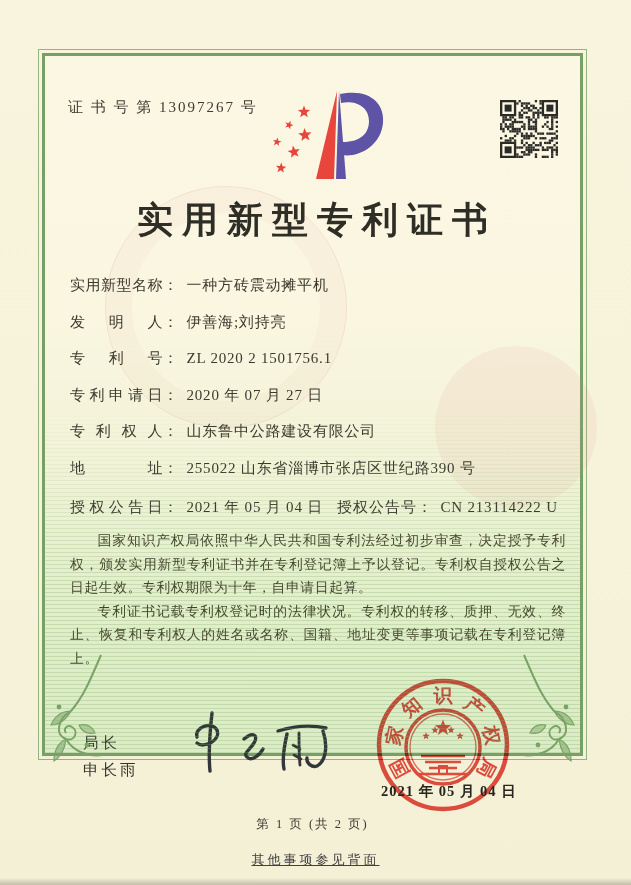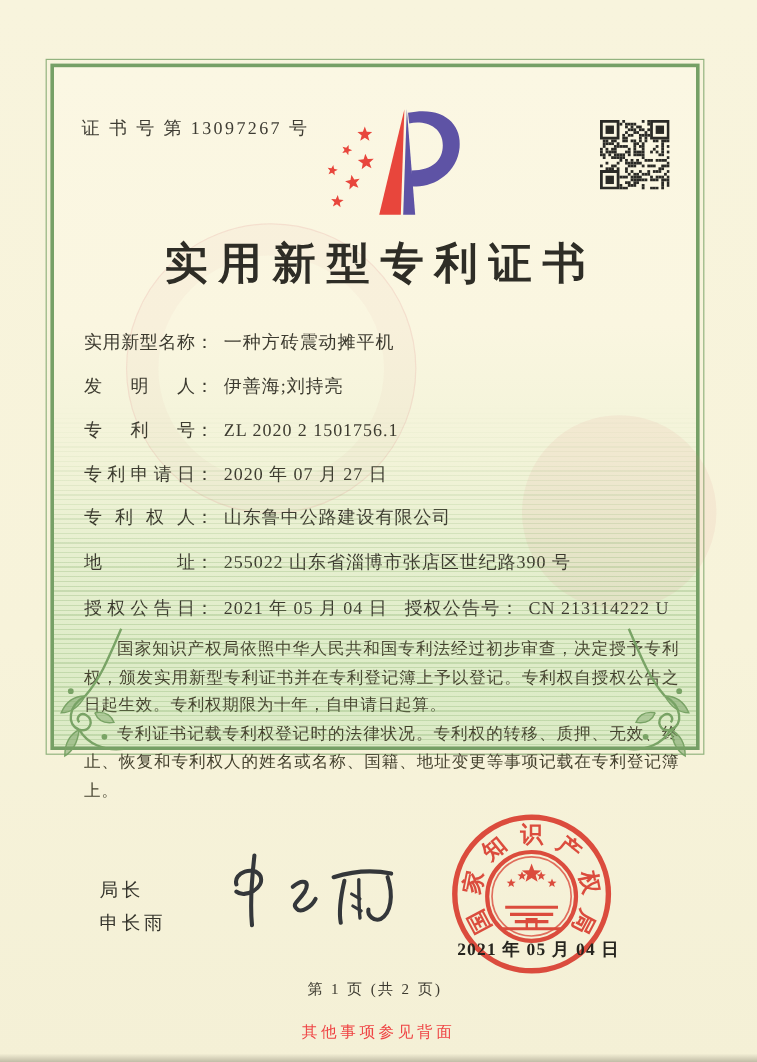--- a/index.html
+++ b/index.html
@@ -8,21 +8,21 @@
     background:linear-gradient(180deg,#f8f4dd 0%,#f7f3da 60%,#f4f0d6 100%);
     font-family:"Liberation Serif","DejaVu Serif",serif;
     color:#3b3a30;
   }
   body::after{ 
     content:"";position:absolute;left:0;right:0;bottom:0;height:7px;
     background:linear-gradient(180deg,rgba(120,115,95,0) 0%,rgba(110,105,88,.38) 100%);
     pointer-events:none;
   }
   .frame{
-    position:absolute;left:42px;top:53px;width:541px;height:572px;
+    position:absolute;left:42px;top:53px;width:541px;height:703px;
     box-sizing:border-box;
     border:3px solid #76a066;
     outline:1px solid #93b37f;
     outline-offset:3px;
     background:linear-gradient(180deg,#fbf7e3 0%,#faf6e0 38%,#f2f3d8 58%,#e6efcf 72%,#deecc8 88%,#dcebc6 100%);
   }
   .frame::before{ 
     content:"";position:absolute;left:60px;top:130px;width:240px;height:240px;border-radius:50%;
     border:1px solid rgba(225,140,140,.22);
     box-shadow:inset 0 0 0 26px rgba(225,140,140,.05), 290px 120px 0 -40px rgba(225,140,140,.10);
@@ -52,21 +52,21 @@
          letter-spacing:.6px;color:#45422f;text-align:justify;}
   .paras p{margin:0;text-indent:2em;}
   .signer{position:absolute;left:38px;top:673px;font-size:15.5px;line-height:27px;letter-spacing:3px;color:#35342c;}
   .signature{position:absolute;left:135px;top:645px;width:170px;height:92px;}
   .seal{position:absolute;left:313px;top:604px;width:170px;height:170px;mix-blend-mode:multiply;opacity:.93;}
   .seal-date{position:absolute;left:336px;top:726px;width:160px;font-size:14.5px;font-weight:600;
              letter-spacing:1px;color:#26251f;z-index:5;}
   .page-footer{position:absolute;left:0;top:760px;width:100%;text-align:center;font-size:12.5px;
                letter-spacing:2px;color:#3c3a30;}
   .back-note{position:absolute;left:0;top:851px;width:100%;text-align:center;font-size:13px;
-             letter-spacing:3px;color:#ef4444;}
+             letter-spacing:3px;color:#404040;text-decoration:underline;}
   .flourish{position:absolute;width:80px;height:118px;pointer-events:none;}
   .flourish.bl{left:-14px;bottom:-16px;}
   .flourish.br{right:-14px;bottom:-16px;transform:scaleX(-1);}
 </style>
 </head>
 <body>
 
 <div class="frame">
 
   <div class="cert-number">证 书 号 第 13097267 号</div>

